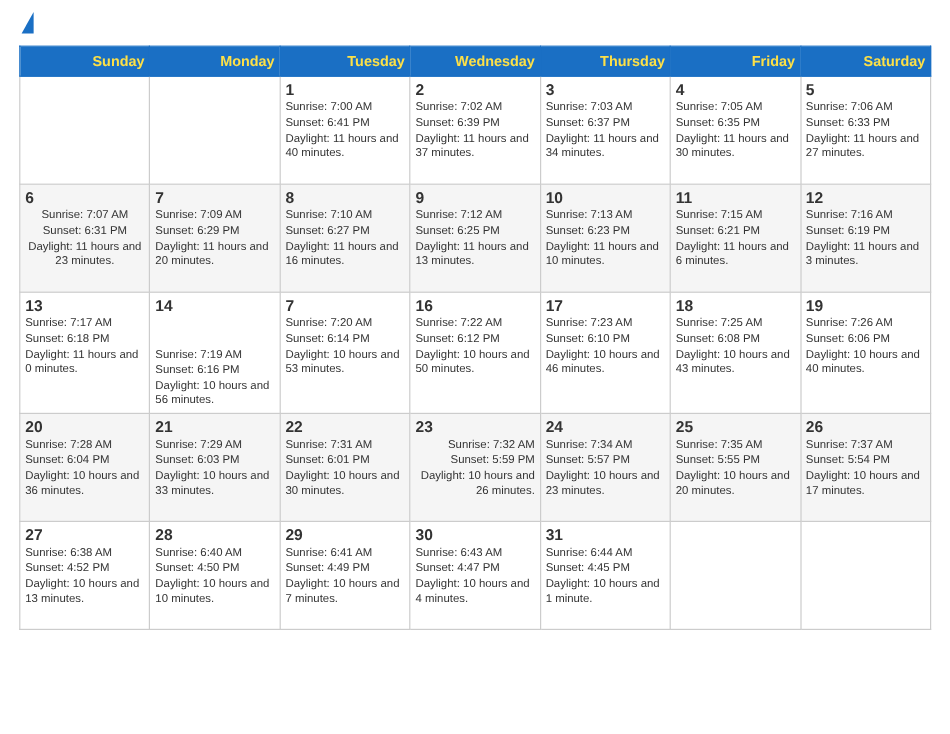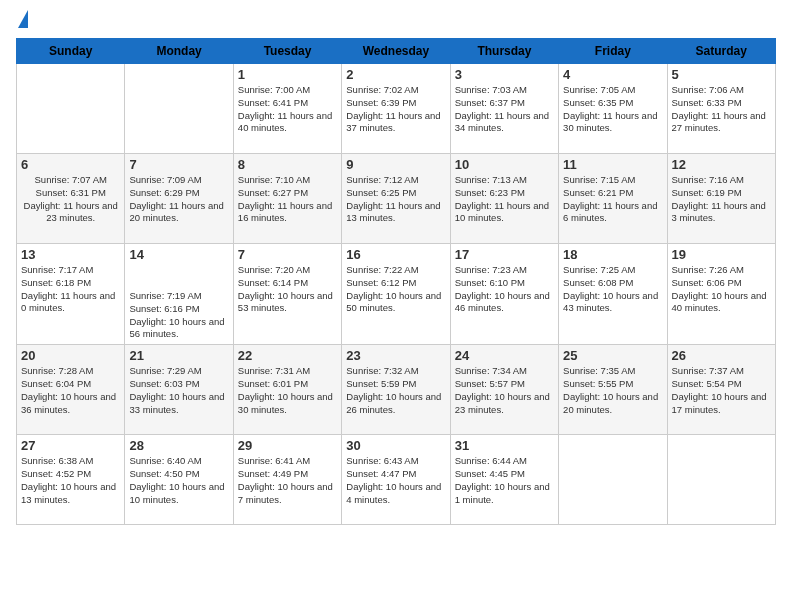--- a/index.html
+++ b/index.html
@@ -64,25 +64,25 @@
       color: #555;
       margin-top: 2px;
     }
     .calendar {
       width: 100%;
       border-collapse: collapse;
       border: 1px solid #ccc;
     }
     .calendar th {
       background: #1a6fc4;
-      color: #000000;
+      color: #fde047;
       font-size: 12px;
       font-weight: bold;
       padding: 5px 4px;
-      text-align: center;
+      text-align: right;
       border: 1px solid #1a6fc4;
     }
     .calendar td {
       vertical-align: top;
       border: 1px solid #ccc;
       padding: 3px 4px;
       font-size: 10px;
       color: #333;
       min-width: 100px;
       width: 14.28%;
@@ -279,21 +279,21 @@
 Daylight: 10 hours and 33 minutes.</div>
           </td>
           <td>
             <span class="day-number">22</span>
             <div class="day-info" style="white-space: pre-line;">Sunrise: 7:31 AM
 Sunset: 6:01 PM
 Daylight: 10 hours and 30 minutes.</div>
           </td>
           <td>
             <span class="day-number">23</span>
-            <div class="day-info" style="white-space: pre-line;">Sunrise: 7:32 AM
+            <div class="day-info" style="white-space: pre-line; text-align: right;">Sunrise: 7:32 AM
 Sunset: 5:59 PM
 Daylight: 10 hours and 26 minutes.</div>
           </td>
           <td>
             <span class="day-number">24</span>
             <div class="day-info" style="white-space: pre-line;">Sunrise: 7:34 AM
 Sunset: 5:57 PM
 Daylight: 10 hours and 23 minutes.</div>
           </td>
           <td>

